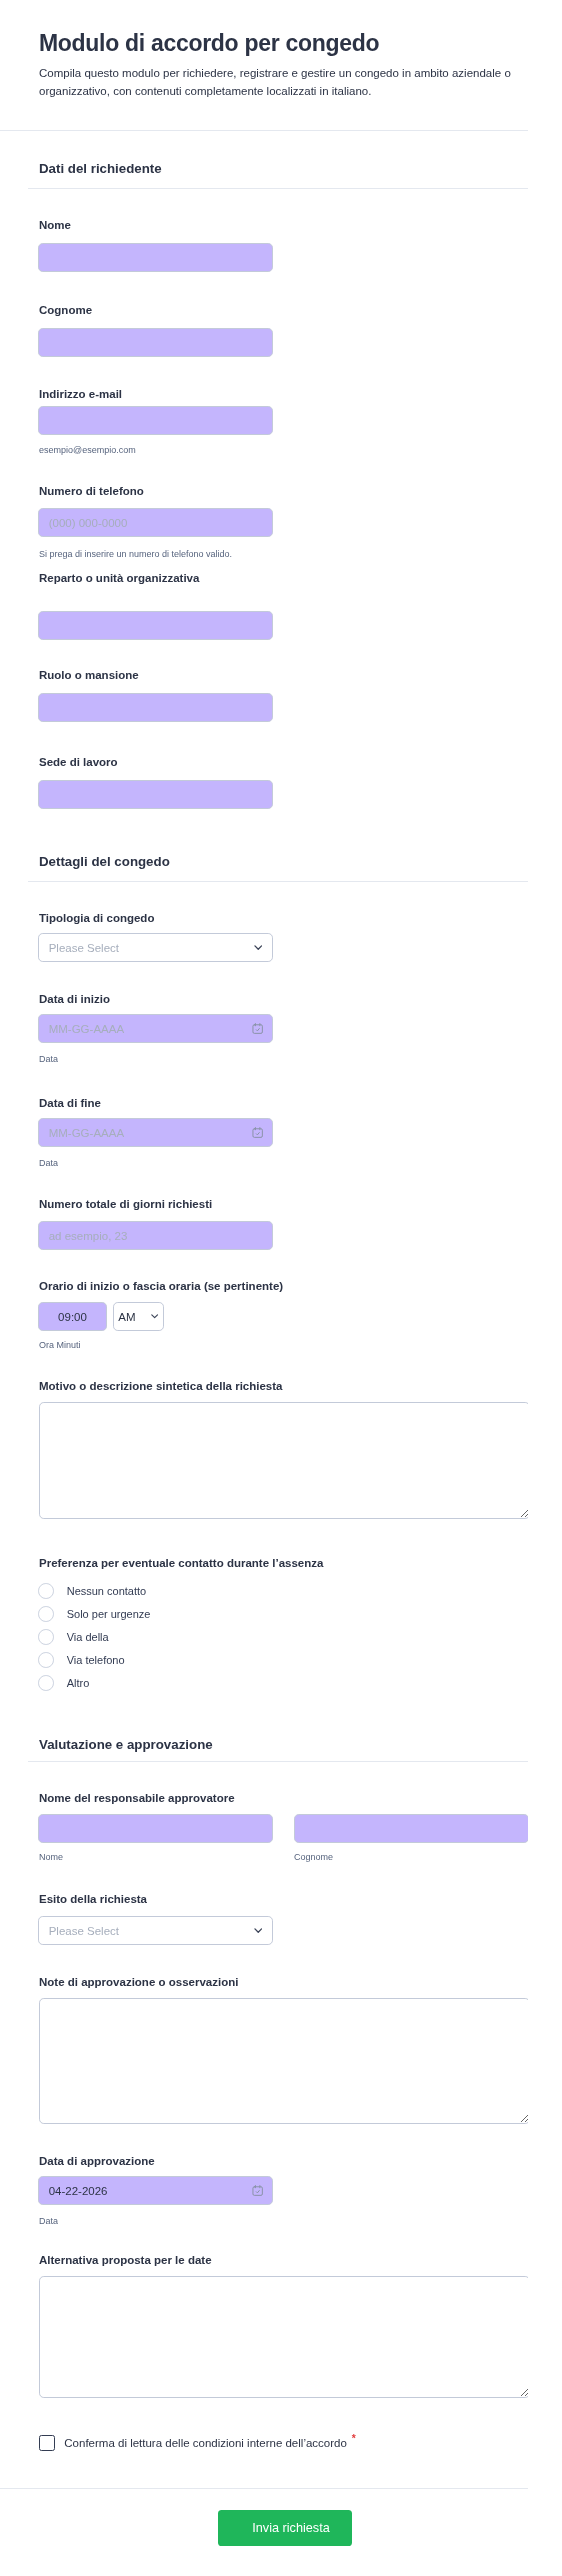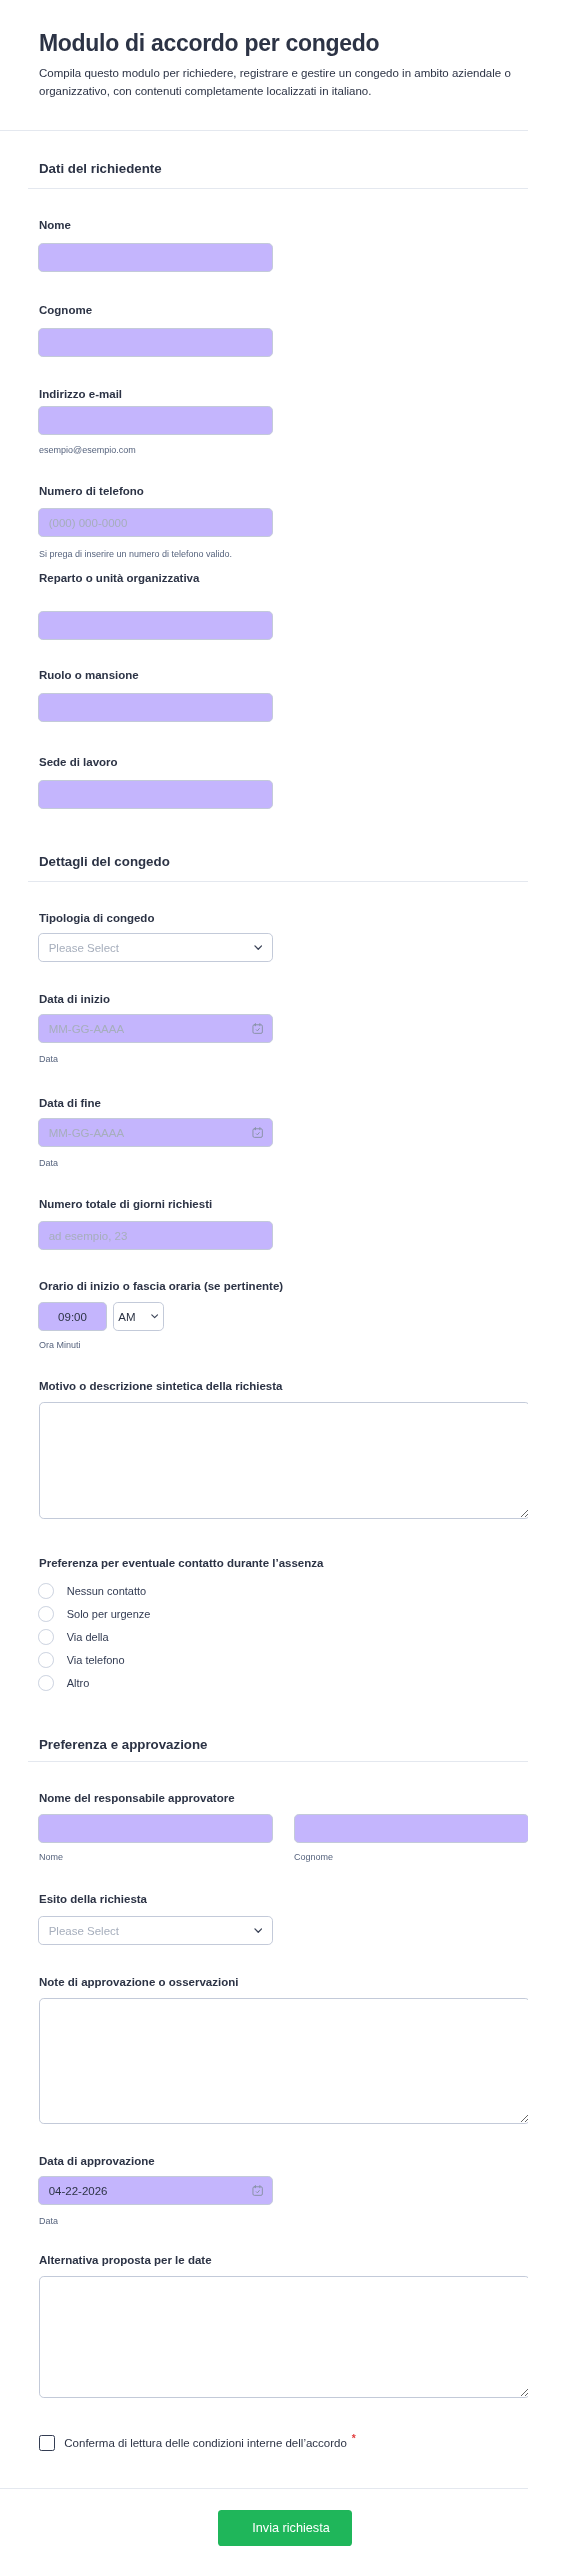--- a/index.html
+++ b/index.html
@@ -146,21 +146,21 @@
   </div>
   <div class="radio-row" style="top:1652px">
     <span class="radio"></span>
     <span class="radio-label">Via telefono</span>
   </div>
   <div class="radio-row" style="top:1675px">
     <span class="radio"></span>
     <span class="radio-label">Altro</span>
   </div>
 
-  <h2 class="heading" style="top:1737px">Preferenza e approvazione</h2>
+  <h2 class="heading" style="top:1737px">Valutazione e approvazione</h2>
   <div class="sec-line" style="top:1761px"></div>
 
   <div class="label" style="top:1792px">Nome del responsabile approvatore</div>
   <input class="input" style="top: 1814px;" type="text">
   <input class="input right" style="top: 1814px;" type="text">
   <div class="sub" style="top:1852px">Nome</div>
   <div class="sub sub2" style="top:1852px">Cognome</div>
 
   <div class="label" style="top:1893px">Esito della richiesta</div>
   <div class="select" style="top:1916px">

